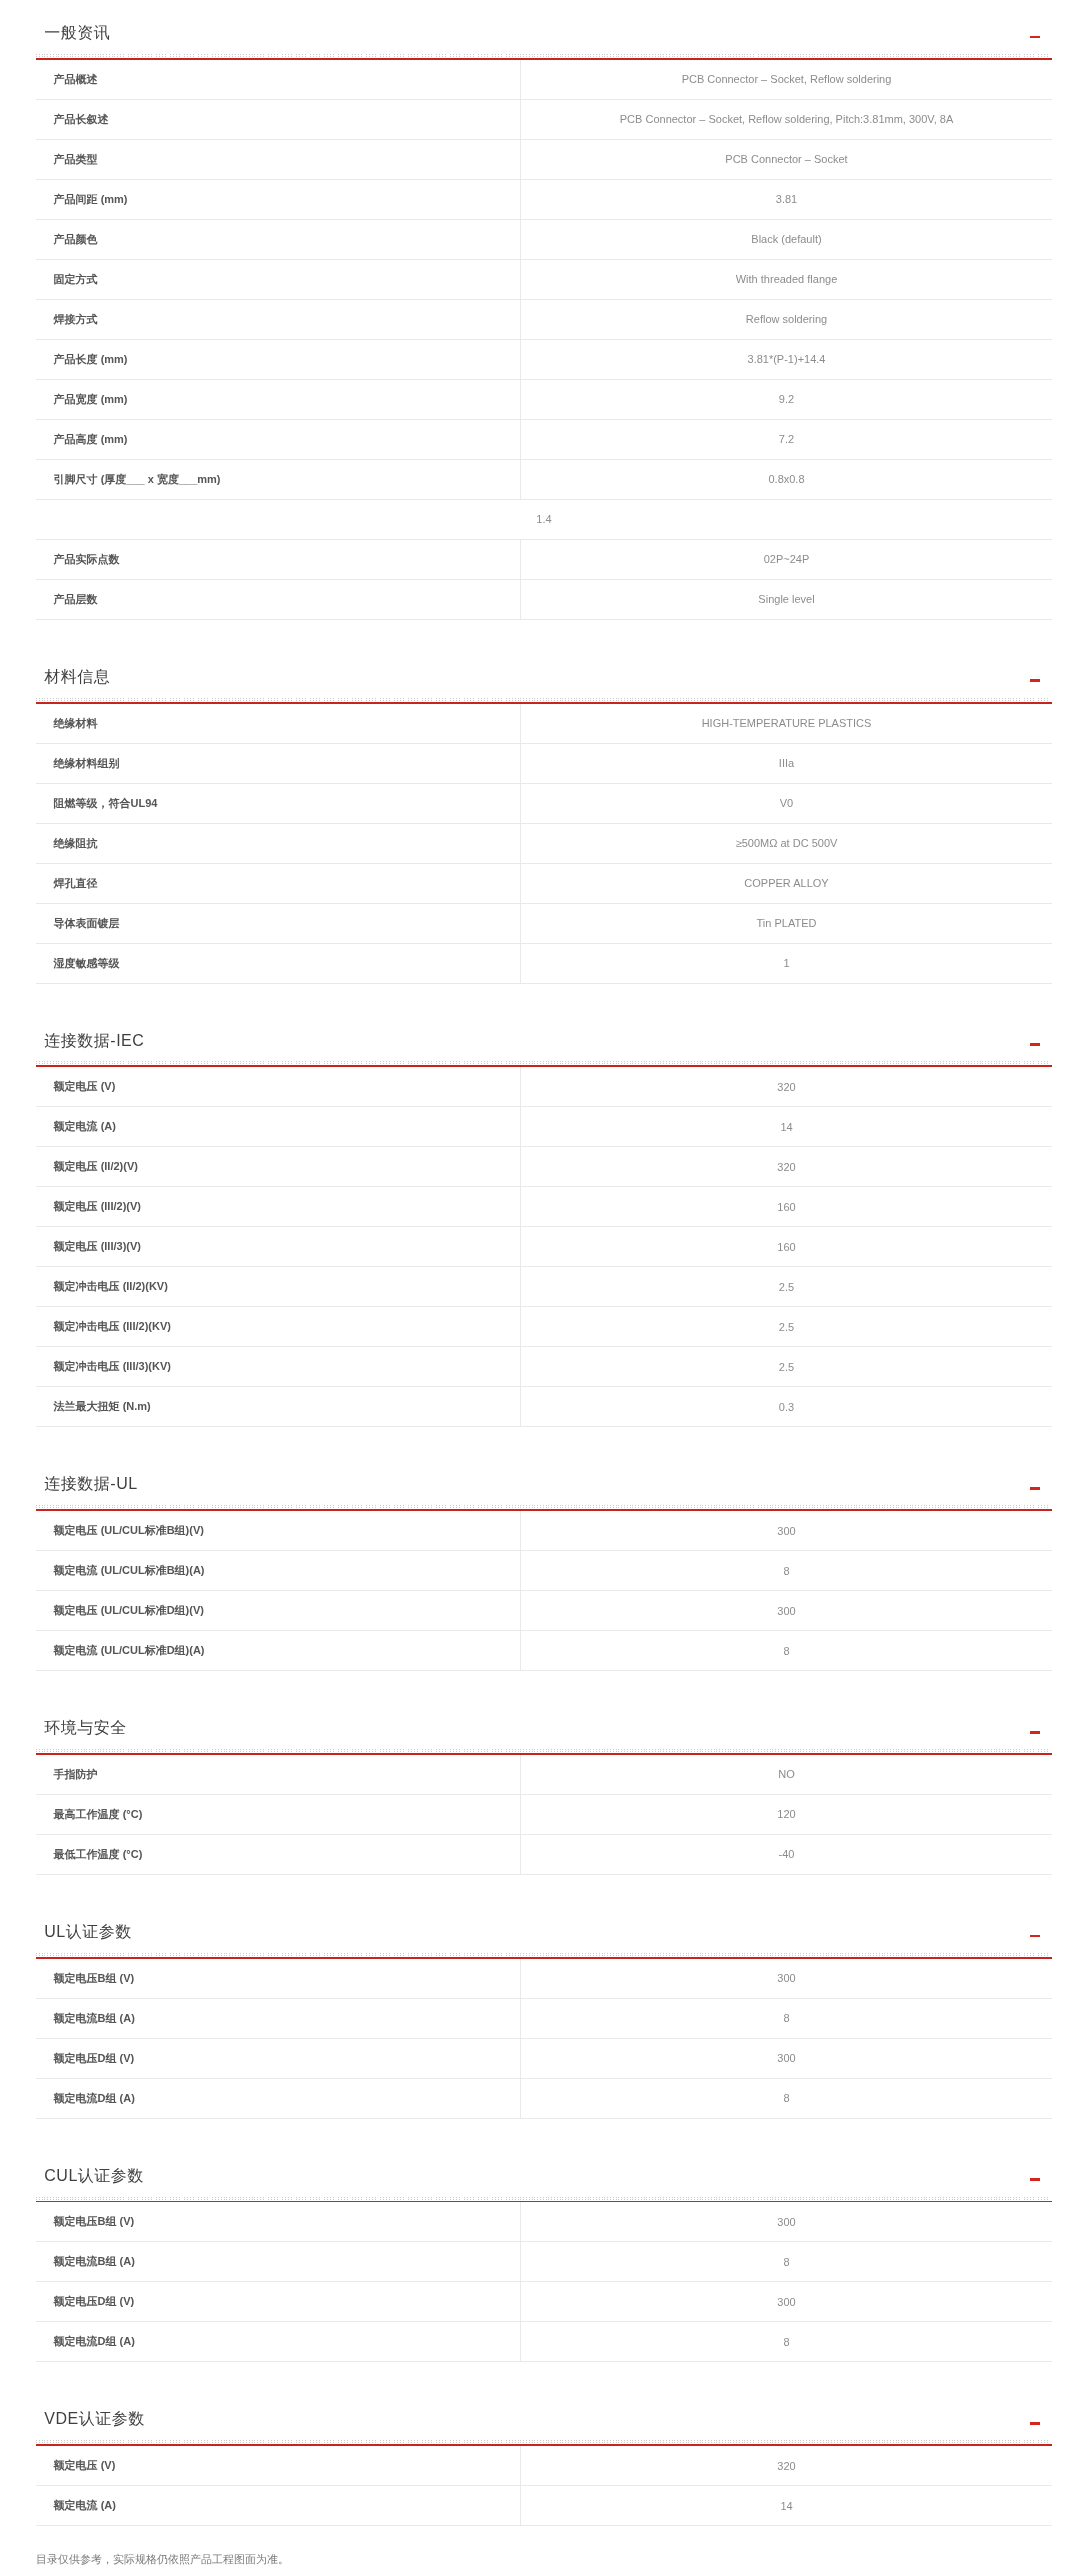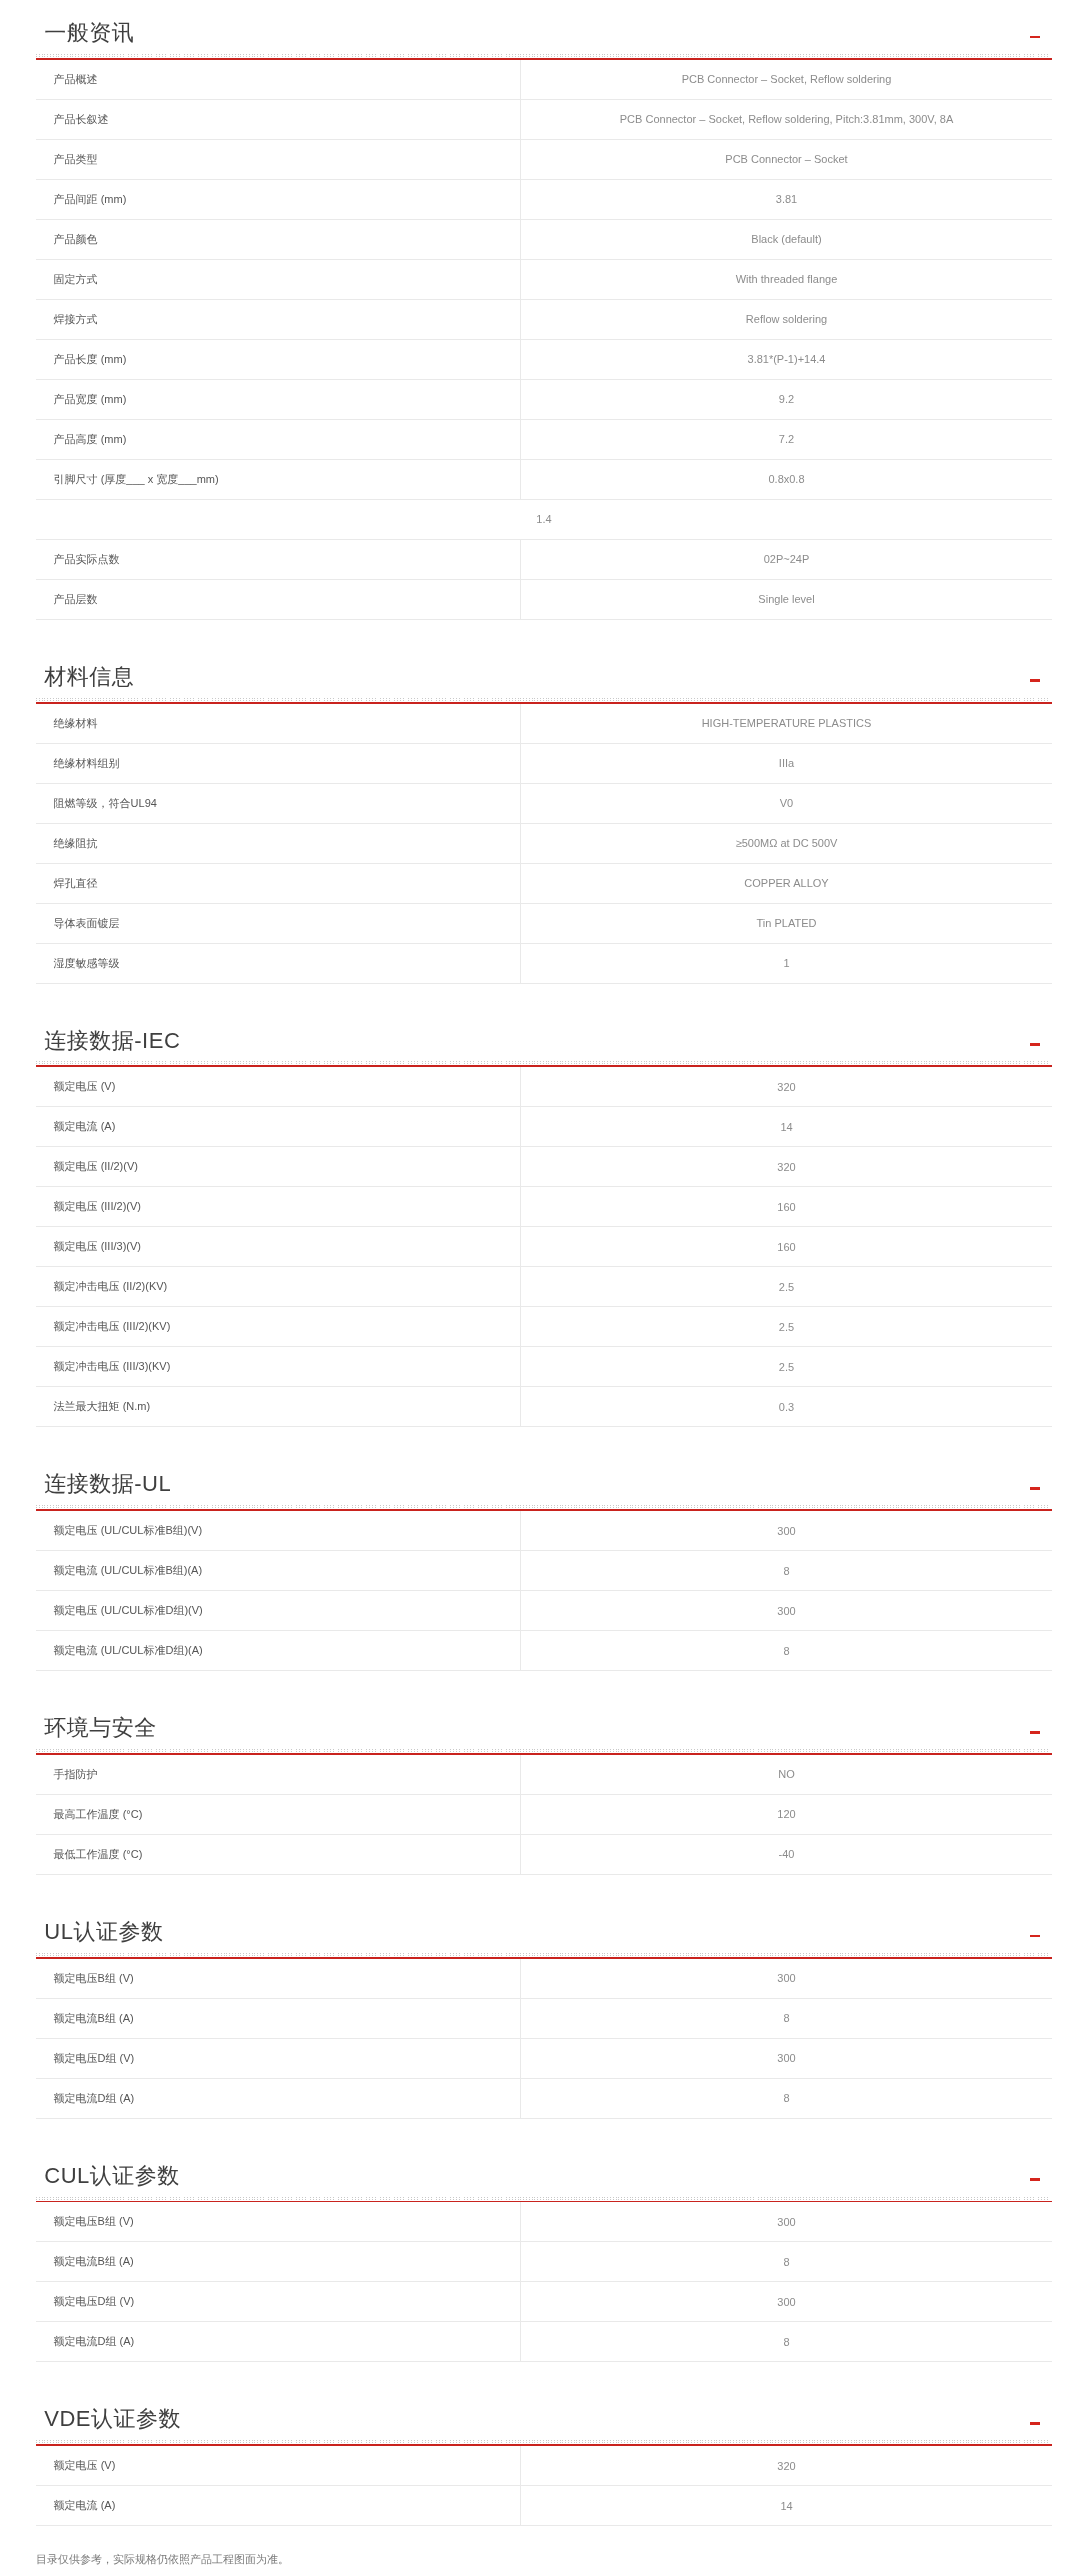--- a/index.html
+++ b/index.html
@@ -23,21 +23,21 @@
   #sections > .spec-section:first-child { margin-top: 22px; }
 
   .sec-header {
     display: flex;
     justify-content: space-between;
     align-items: flex-end;
     padding: 0 12px 9.3px 8.3px;
   }
   .sec-title {
     margin: 0;
-    font-size: 22px;
+    font-size: 16px;
     font-weight: 400;
     line-height: 22px;
     color: #3f3f3f;
     letter-spacing: 0.5px;
   }
   .collapse-btn {
     display: block;
     width: 10.2px;
     height: 2.8px;
     margin-bottom: 5.6px;
@@ -66,20 +66,21 @@
   .spec-label {
     box-sizing: border-box;
     width: 485px;
     padding-left: 17.6px;
     padding-right: 9.3px;
     display: flex;
     align-items: center;
     font-size: 11px;
     color: #555555;
     border-right: 0.9px solid #e9e9e9;
+    font-weight: bold;
   }
   .spec-value {
     flex: 1;
     display: flex;
     align-items: center;
     justify-content: center;
     text-align: right;
     font-size: 11px;
     color: #8c8c8c;
     padding: 0 9.3px;

